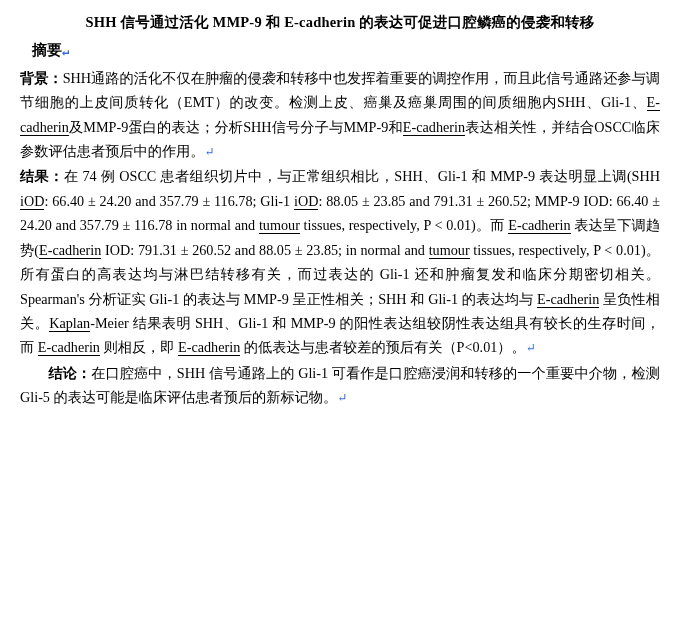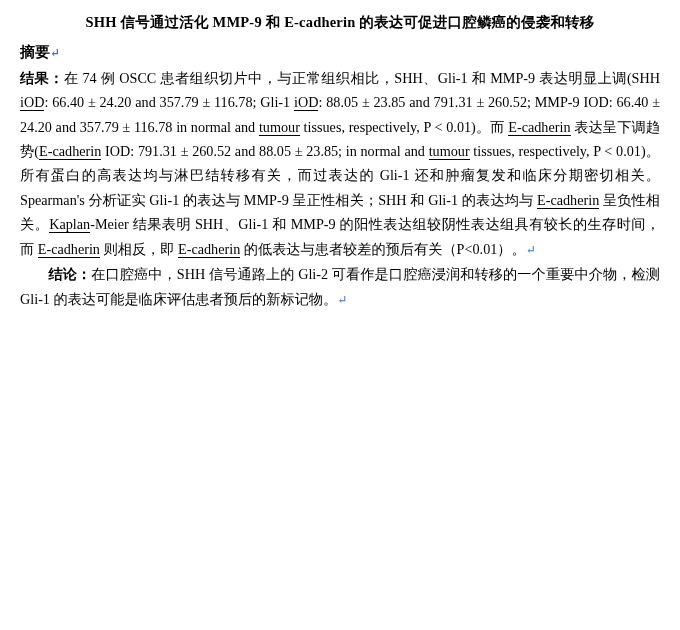--- a/index.html
+++ b/index.html
@@ -26,21 +26,22 @@
     font-weight: bold;
     font-size: 14.5px;
     line-height: 1.5;
     margin: 4px 0 6px 0;
     letter-spacing: 0.2px;
   }
   .section-heading {
     font-weight: bold;
     font-size: 15px;
     line-height: 1.6;
-    margin: 2px 0 2px 0;
+    margin: 2px 0 2px 12px;
+    font-family: Liberation Mono, monospace;
   }
   .para {
     font-size: 14.2px;
     line-height: 1.72;
     text-align: justify;
     text-justify: inter-ideograph;
     margin: 0 0 1px 0;
   }
   .para .lbl {
     font-weight: bold;
@@ -62,23 +63,26 @@
 <body>
 
 <div class="page">
 
   <div class="doc-title">SHH 信号通过活化 MMP-9 和 E-cadherin 的表达可促进口腔鳞癌的侵袭和转移</div>
 
   <div class="section-heading">
     <span>摘要</span><span class="pilcrow">↵</span>
   </div>
 
+  <div class="para">
+    <span class="lbl">背景：</span><span>SHH通路的活化不仅在肿瘤的侵袭和转移中也发挥着重要的调控作用，而且此信号通路还参与调节细胞的上皮间质转化（EMT）的改变。检测上皮、癌巢及癌巢周围的间质细胞内SHH、Gli-1、<span class="u">E-cadherin</span>及MMP-9蛋白的表达；分析SHH信号分子与MMP-9和<span class="u">E-cadherin</span>表达相关性，并结合OSCC临床参数评估患者预后中的作用。</span><span class="pilcrow">↵</span>
+  </div>
 
 
   <div class="para">
     <span class="lbl">结果：</span><span>在 74 例 OSCC 患者组织切片中，与正常组织相比，SHH、Gli-1 和 MMP-9 表达明显上调(SHH <span class="u">iOD</span>: 66.40 ± 24.20 and 357.79 ± 116.78; Gli-1 <span class="u">iOD</span>: 88.05 ± 23.85 and 791.31 ± 260.52; MMP-9 IOD: 66.40 ± 24.20 and 357.79 ± 116.78 in normal and <span class="u">tumour</span> tissues, respectively, P &lt; 0.01)。而 <span class="u">E-cadherin</span> 表达呈下调趋势(<span class="u">E-cadherin</span> IOD: 791.31 ± 260.52 and 88.05 ± 23.85; in normal and <span class="u">tumour</span> tissues, respectively, P &lt; 0.01)。所有蛋白的高表达均与淋巴结转移有关，而过表达的 Gli-1 还和肿瘤复发和临床分期密切相关。Spearman's 分析证实 Gli-1 的表达与 MMP-9 呈正性相关；SHH 和 Gli-1 的表达均与 <span class="u">E-cadherin</span> 呈负性相关。<span class="u">Kaplan</span>-Meier 结果表明 SHH、Gli-1 和 MMP-9 的阳性表达组较阴性表达组具有较长的生存时间，而 <span class="u">E-cadherin</span> 则相反，即 <span class="u">E-cadherin</span> 的低表达与患者较差的预后有关（P&lt;0.01）。</span><span class="pilcrow">↵</span>
   </div>
 
   <div class="para indent">
-    <span class="lbl">结论：</span><span>在口腔癌中，SHH 信号通路上的 Gli-2 可看作是口腔癌浸润和转移的一个重要中介物，检测 Gli-1 的表达可能是临床评估患者预后的新标记物。</span><span class="pilcrow">↵</span>
+    <span class="lbl">结论：</span><span>在口腔癌中，SHH 信号通路上的 Gli-1 可看作是口腔癌浸润和转移的一个重要中介物，检测 Gli-5 的表达可能是临床评估患者预后的新标记物。</span><span class="pilcrow">↵</span>
   </div>
 
 </div>
 
 </body></html>

